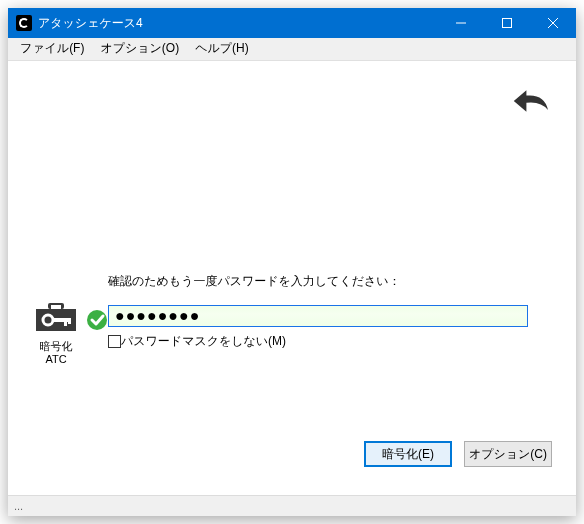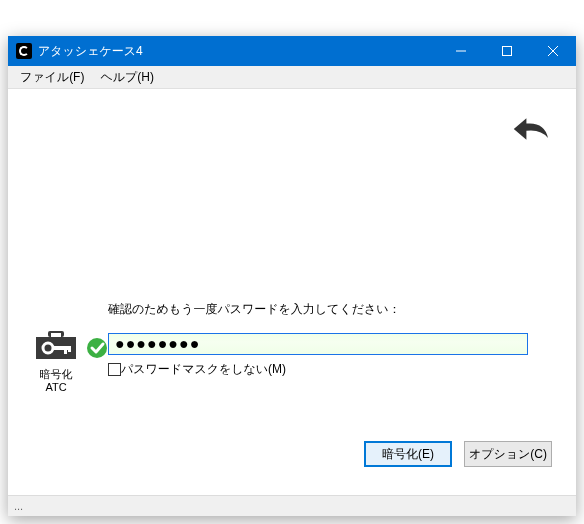--- a/index.html
+++ b/index.html
@@ -10,21 +10,20 @@
     font-size:12px;color:#000;
     position:relative;
     box-sizing:border-box;
   }
   
   .outer{
     position:absolute;left:8px;top:8px;right:8px;bottom:8px;
     box-shadow:0 4px 16px rgba(0,0,0,.35);
     display:flex;flex-direction:column;
     background:#fff;
-    margin-top:28px;
   }
   
   .titlebar{
     height:30px;
     background:#006fd1;
     color:#fff;
     display:flex;align-items:center;
     font-size:12px;
     user-select:none;
   }
@@ -43,21 +42,21 @@
     width:46px;height:30px;
     display:flex;align-items:center;justify-content:center;
     color:#fff;
   }
   .winbtn svg{width:10px;height:10px;stroke:#fff;stroke-width:1;fill:none;}
   
   .menubar{
     height:22px;
     background:#f0f0f0;
     border-bottom:1px solid #e0e0e0;
-    display:flex;align-items:center;
+    display:flex;align-items:flex-start;
     padding:0 4px;
     font-size:12px;
   }
   .menuitem{
     padding:2px 8px;
     cursor:default;
   }
   
   .client{
     flex:1;position:relative;background:#fff;
@@ -149,20 +148,21 @@
     <div class="winbtn">
       <svg viewBox="0 0 10 10">
           <line x1="0" y1="0" x2="10" y2="10"></line>
           <line x1="10" y1="0" x2="0" y2="10"></line>
         </svg>
     </div>
   </div>
 
   <div class="menubar">
     <div class="menuitem"><span>ファイル(F)</span></div>
+    <div class="menuitem"><span>オプション(O)</span></div>
     <div class="menuitem"><span>ヘルプ(H)</span></div>
   </div>
 
   <div class="client">
 
     <div class="back">
       <svg viewBox="0 0 48 40">
         <path d="M6 20 L20 8 L20 14 Q40 12 44 30 Q36 20 20 22 L20 32 Z"></path>
       </svg>
     </div>

